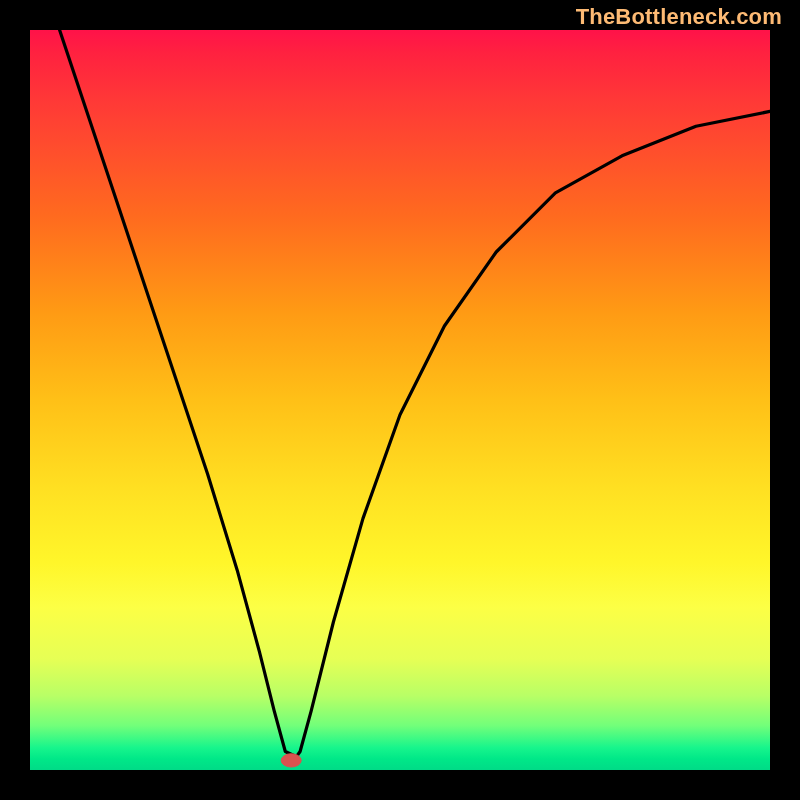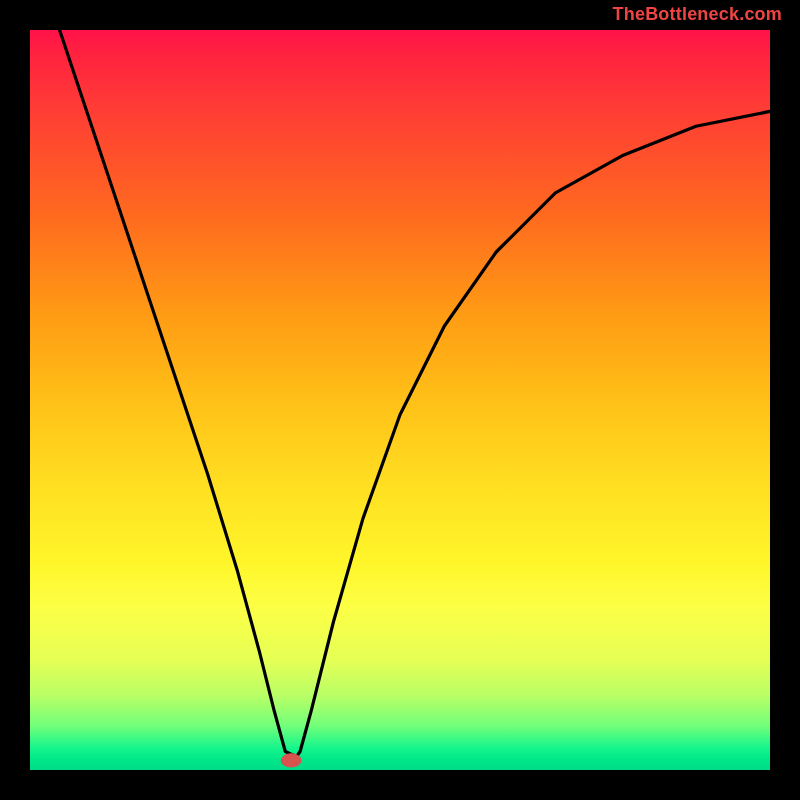--- a/index.html
+++ b/index.html
@@ -8,23 +8,23 @@
     width: 800px;
     height: 800px;
     background: #000;
     position: relative;
   }
   .watermark {
     position: absolute;
     top: 4px;
     right: 18px;
     font-family: Arial, Helvetica, sans-serif;
-    font-size: 18px;
+    font-size: 22px;
     font-weight: bold;
-    color: #ef4444;
+    color: #fdba74;
     letter-spacing: 0.2px;
   }
   .plot-area {
     position: absolute;
     left: 30px;
     top: 30px;
     width: 740px;
     height: 740px;
     background: linear-gradient(to bottom,
       #ff1249 0%,

